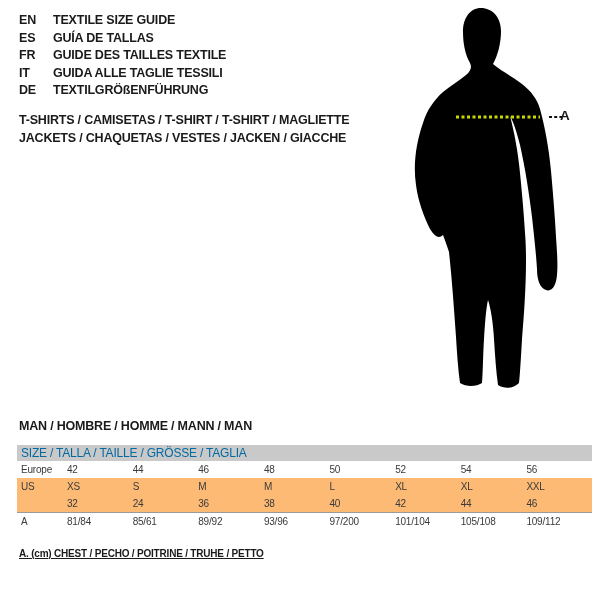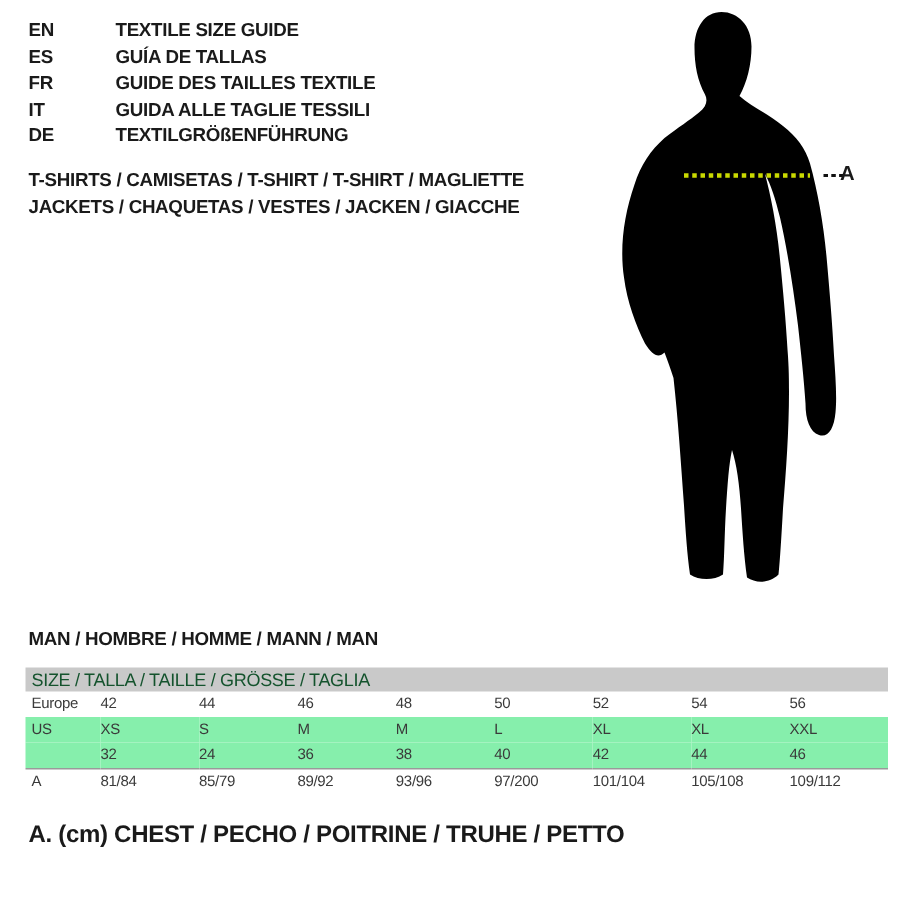--- a/index.html
+++ b/index.html
@@ -14,21 +14,21 @@
 
   
   .lang-block {
     position: absolute; left: 19px; top: 13px;
   }
   .lang-row {
     display: flex; height: 17.5px; align-items: flex-start;
     font-size: 12.5px; font-weight: bold; letter-spacing: -0.2px;
   }
   .lang-code { width: 34px; }
-  .lang-text { white-space: nowrap; margin-left: 24px; }
+  .lang-text { white-space: nowrap; }
 
   
   .category-block {
     position: absolute; left: 19px; top: 111px;
     font-size: 12.5px; font-weight: bold; letter-spacing: -0.2px;
     line-height: 18px; white-space: nowrap;
   }
 
   
   .figure-wrap { position: absolute; left: 408px; top: 8px; width: 170px; height: 385px; }
@@ -42,40 +42,41 @@
   .section-title {
     position: absolute; left: 19px; top: 419px;
     font-size: 12.5px; font-weight: bold; letter-spacing: -0.2px;
     white-space: nowrap;
   }
 
   
   .size-table-wrap { position: absolute; left: 17px; top: 445px; width: 575px; }
   .size-table-header {
     height: 16px; line-height: 16px; background: #c9c9c9;
-    font-size: 12px; color: #14532d; padding-left: 4px;
+    font-size: 12px; color: #0369a1; padding-left: 4px;
     letter-spacing: -0.2px; white-space: nowrap;
   }
   table.size-table {
     width: 100%; border-collapse: collapse; table-layout: fixed;
     font-size: 10px; color: #3a3a3a;
   }
   table.size-table td {
     height: 17px; text-align: left; vertical-align: middle;
     padding: 0; letter-spacing: -0.2px;
   }
   table.size-table td.row-label { text-align: left; padding-left: 4px; width: 50px; }
-  tr.row-band { background: #86efac; }
+  tr.row-band { background: #fdba74; }
   tr.row-a td { border-top: 1px solid #9a9a9a; height: 18px; }
 
   
   .footnote {
     position: absolute; left: 19px; top: 548px;
-    font-size: 16px; font-weight: bold; letter-spacing: -0.2px;
+    font-size: 10px; font-weight: bold; letter-spacing: -0.2px;
     white-space: nowrap;
+    text-decoration: underline;
   }
 </style>
 </head>
 <body>
 
 <div class="lang-block">
   <div class="lang-row">
     <span class="lang-code">EN</span>
     <span class="lang-text">TEXTILE SIZE GUIDE</span>
   </div>
@@ -181,21 +182,21 @@
       <td>36</td>
       <td>38</td>
       <td>40</td>
       <td>42</td>
       <td>44</td>
       <td>46</td>
     </tr>
     <tr class="row-a">
       <td class="row-label">A</td>
       <td>81/84</td>
-      <td>85/79</td>
+      <td>85/61</td>
       <td>89/92</td>
       <td>93/96</td>
       <td>97/200</td>
       <td>101/104</td>
       <td>105/108</td>
       <td>109/112</td>
     </tr>
   </tbody>
     </table>
 </div>

